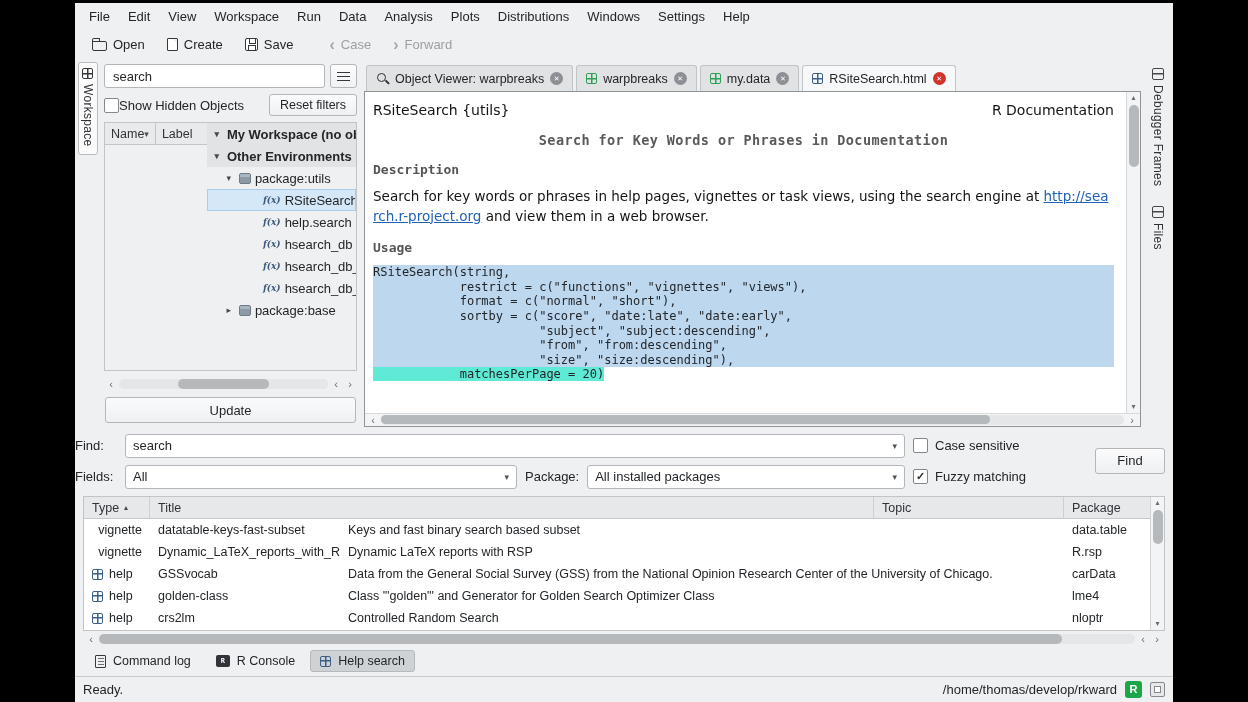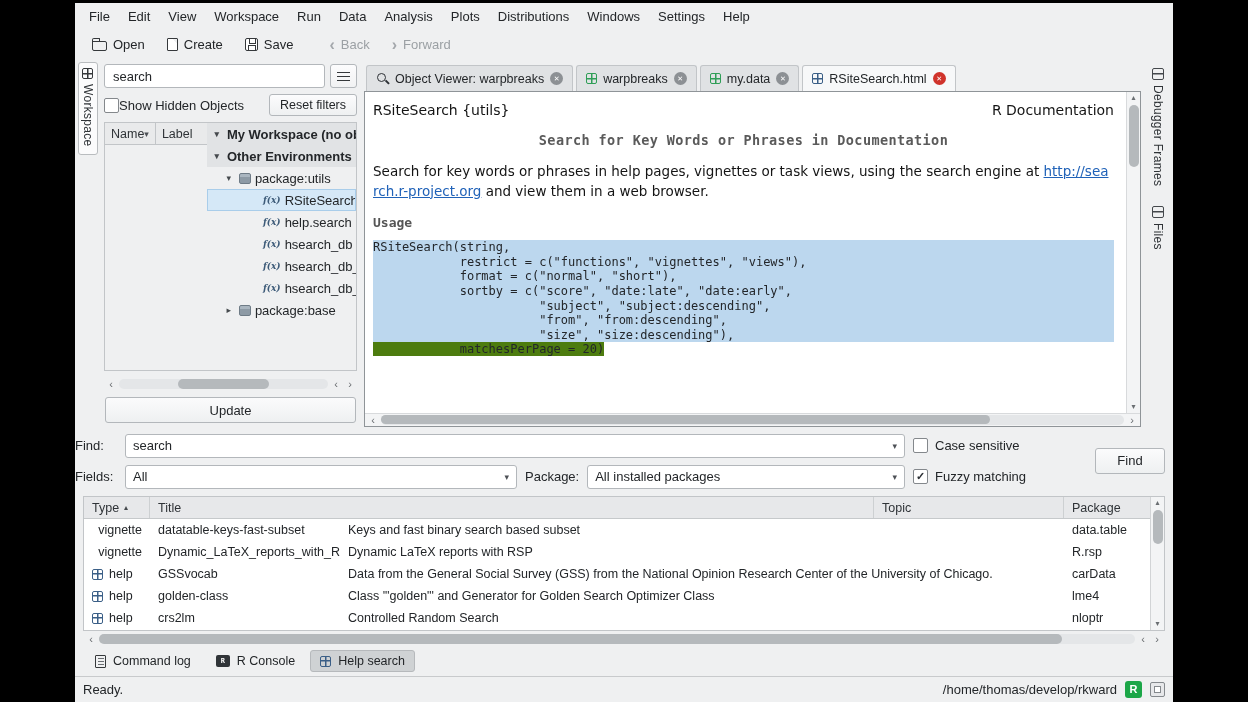--- a/index.html
+++ b/index.html
@@ -99,21 +99,21 @@
   .help-hscroll{height:13px;border-top:1px solid #d8dadc;background:#f3f4f5;display:flex;align-items:center;gap:2px;padding:0 2px}
 
   .hp-header{display:flex;justify-content:space-between;font-size:14px;margin:2px 0 14px}
   .hp-title{text-align:center;font-family:"DejaVu Sans Mono",monospace;font-weight:bold;font-size:13.5px;color:#5a5a5a;letter-spacing:.4px;margin-bottom:14px}
   .hp-h2{font-family:"DejaVu Sans Mono",monospace;font-weight:bold;font-size:13px;color:#555;margin:14px 0 10px}
   .hp-para{line-height:1.45;margin:0}
   .hp-para a{color:#2062b8;text-decoration:underline;word-break:break-all}
   .codeblock{font-family:"DejaVu Sans Mono",monospace;font-size:12px;line-height:14.6px;color:#23262a;margin-top:10px}
   .codeline{white-space:pre}
   .codeline.full{background:#bcd7ee}
-  .codeline.part .codetext{background:#4d7c0f}
+  .codeline.part .codetext{background:#5eead4}
 
   
   .searchbars{position:relative;padding:3px 0 2px}
   .fbar{display:flex;align-items:center;gap:8px;height:31px;padding:0 0}
   .flabel{width:42px;flex:none}
   .combo{height:24px;border:1px solid #b3b7bb;border-radius:3px;background:#fff;display:flex;align-items:center;padding:0 7px;gap:6px;overflow:hidden;white-space:nowrap}
   .combo .carrow{margin-left:auto}
   .carrow{color:#4d5156;font-size:9px;flex:none}
   .combo.grow{flex:1}
   .combo.fields{width:392px;flex:none}
@@ -195,21 +195,21 @@
         <span class="ic-file"></span>
         <span>Create</span>
       </div>
       <div class="tbtn">
         <span class="ic-save"></span>
         <span>Save</span>
       </div>
       <div class="tool-sep"></div>
       <div class="tbtn disabled">
         <span class="chev">‹</span>
-        <span>Back</span>
+        <span>Case</span>
       </div>
       <div class="tbtn disabled">
         <span class="chev">›</span>
         <span>Forward</span>
       </div>
     </div>
 
     <div class="main">
 
       <div class="vstrip left">
@@ -351,20 +351,21 @@
             </div>
           </div>
         <div class="helpwrap">
           <div class="help-row">
             <div class="helpcontent">
               <div class="hp-header">
                 <span>RSiteSearch {utils}</span>
                 <span>R Documentation</span>
               </div>
               <div class="hp-title">Search for Key Words or Phrases in Documentation</div>
+              <div class="hp-h2">Description</div>
               <p class="hp-para"><span>Search for key words or phrases in help pages, vignettes or task views, using the search engine at </span><a href="#">http://search.r-project.org</a><span> and view them in a web browser.</span></p>
               <div class="hp-h2">Usage</div>
               <div class="codeblock">
 
                   <div class="codeline full"><span class="codetext">RSiteSearch(string,</span></div>
 
                   <div class="codeline full"><span class="codetext">            restrict = c("functions", "vignettes", "views"),</span></div>
 
                   <div class="codeline full"><span class="codetext">            format = c("normal", "short"),</span></div>
 

